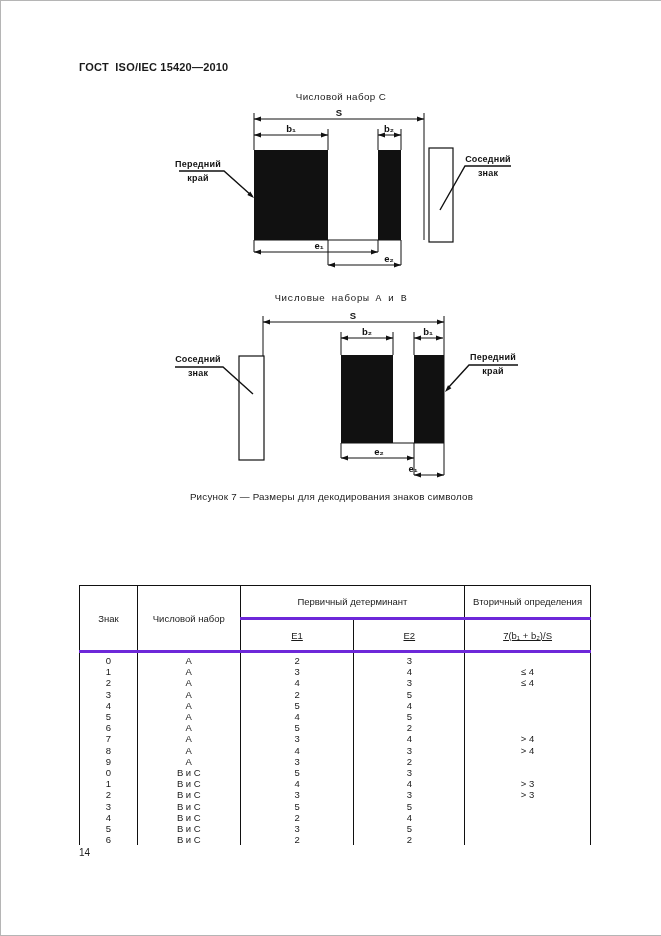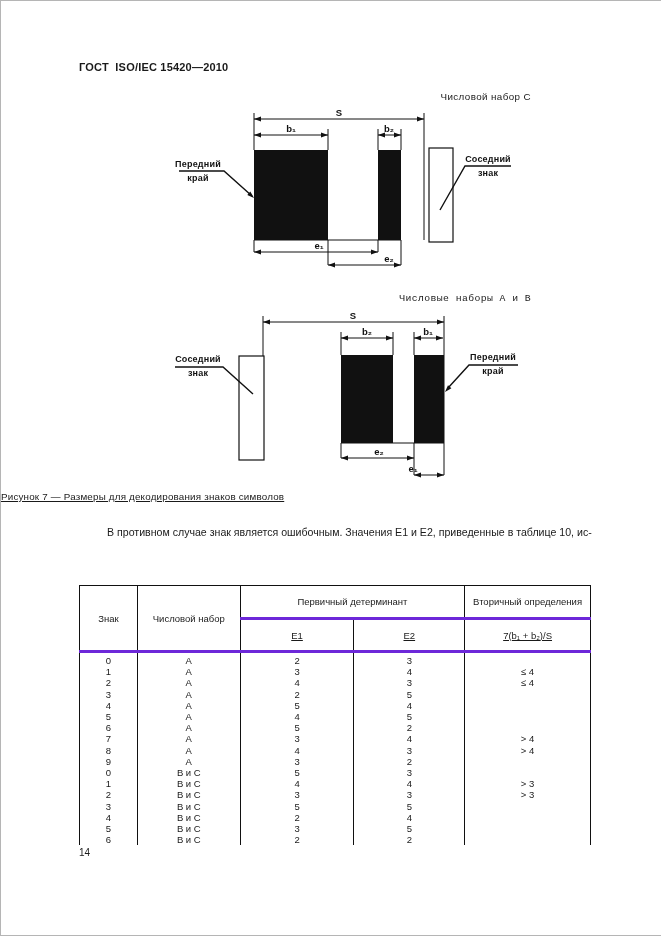--- a/index.html
+++ b/index.html
@@ -13,39 +13,38 @@
     overflow:hidden;
     padding-left:40px;
   }
   .doc-header{
     position:absolute;left:78px;top:60px;
     font-size:11px;font-weight:bold;white-space:pre;
     letter-spacing:.2px;
   }
   .fig-title{
     position:absolute;left:150px;width:380px;
-    text-align:right;font-size:9.8px;letter-spacing:.4px;
+    text-align:center;font-size:9.8px;letter-spacing:.4px;
     white-space:nowrap;
   }
   .t1{top:90px;}
   .t2{top:292px;font-family:Liberation Mono, monospace;}
   svg.diag{position:absolute;left:150px;}
   .d1{top:104px;}
   .d2{top:309px;}
   svg text{
     font-family:"Liberation Sans","DejaVu Sans",sans-serif;
     fill:#111;
   }
   text.dim{font-size:9.5px;font-weight:bold;}
   text.lbl{font-size:9px;font-weight:bold;letter-spacing:.2px;}
   .fig-caption{
     position:absolute;left:0;top:490px;width:661px;
-    font-size:9.8px;white-space:nowrap;
+    text-align:center;font-size:9.8px;white-space:nowrap;
     letter-spacing:.2px;
-    text-decoration:underline;
   }
   .para{
     position:absolute;left:78px;top:524px;width:540px;
     font-size:10.6px;line-height:14px;
   }
   .para-line{white-space:nowrap;}
   .indent{text-indent:28px;}
   .tbl-caption{
     position:absolute;left:78px;top:569px;
     font-size:9.6px;white-space:pre;letter-spacing:.2px;
@@ -181,21 +180,20 @@
     <text class="dim" x="262" y="161.5" text-anchor="middle">e₁</text>
     <text class="lbl" x="47" y="52" text-anchor="middle">Соседний</text>
     <text class="lbl" x="47" y="66" text-anchor="middle">знак</text>
     <text class="lbl" x="342" y="50" text-anchor="middle">Передний</text>
     <text class="lbl" x="342" y="64" text-anchor="middle">край</text>
   </svg>
 
   <div class="fig-caption">Рисунок 7 — Размеры для декодирования знаков символов</div>
 
   <div class="para">
-    <div class="para-line indent">В противном случае знак является ошибочным. Значения Е1 и Е2, приведенные в таблице 10, ис-</div>
   </div>
 
 
   <table class="decode-table">
     <colgroup>
       <col style="width:58px">
         <col style="width:103px">
         <col style="width:114px">
       <col style="width:111px">
         <col style="width:126px">

